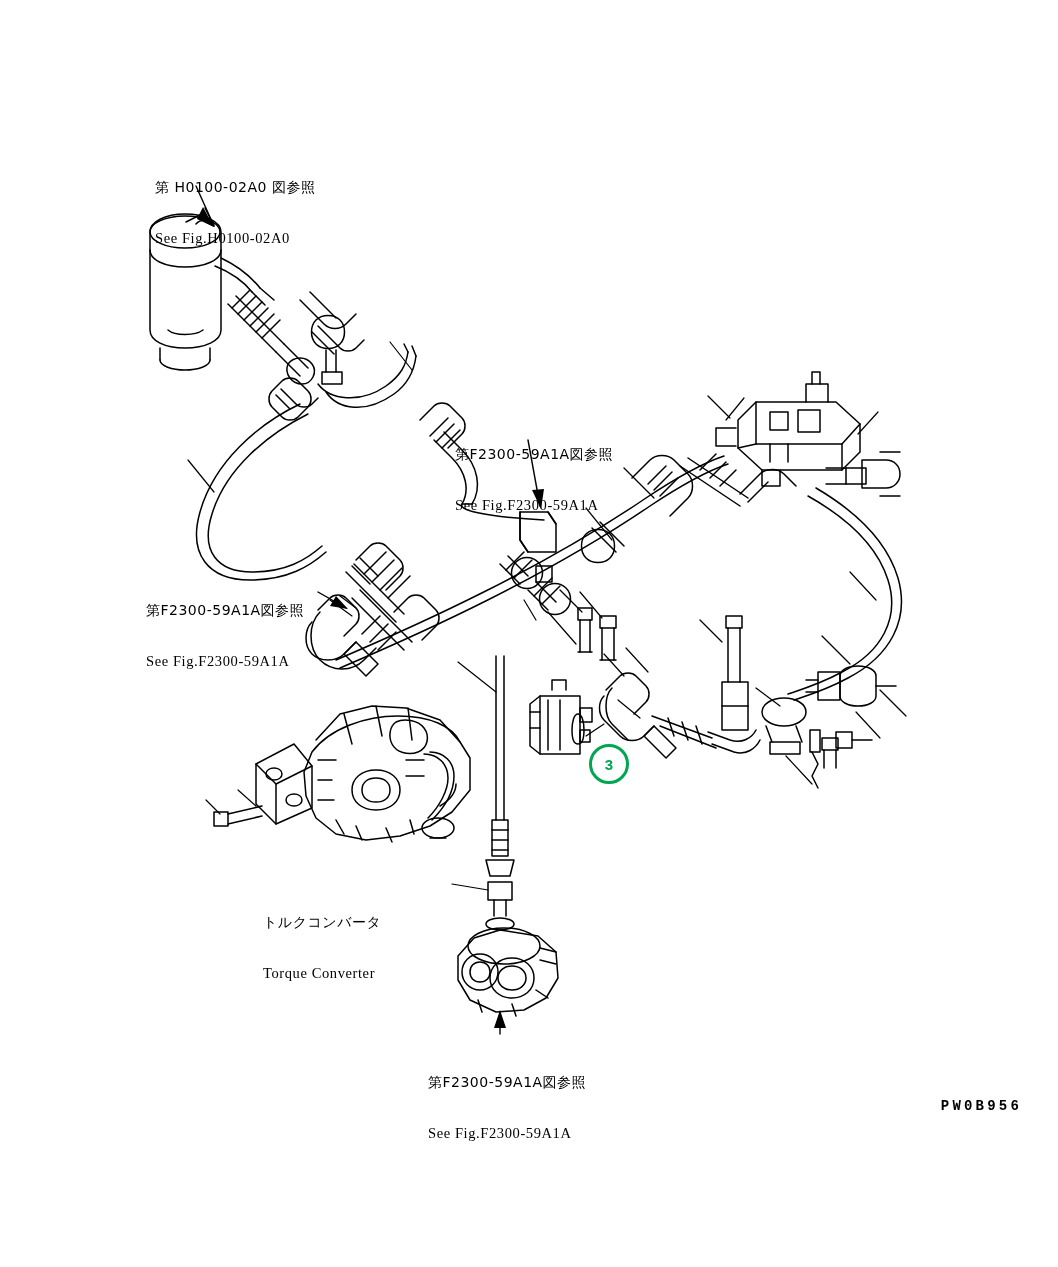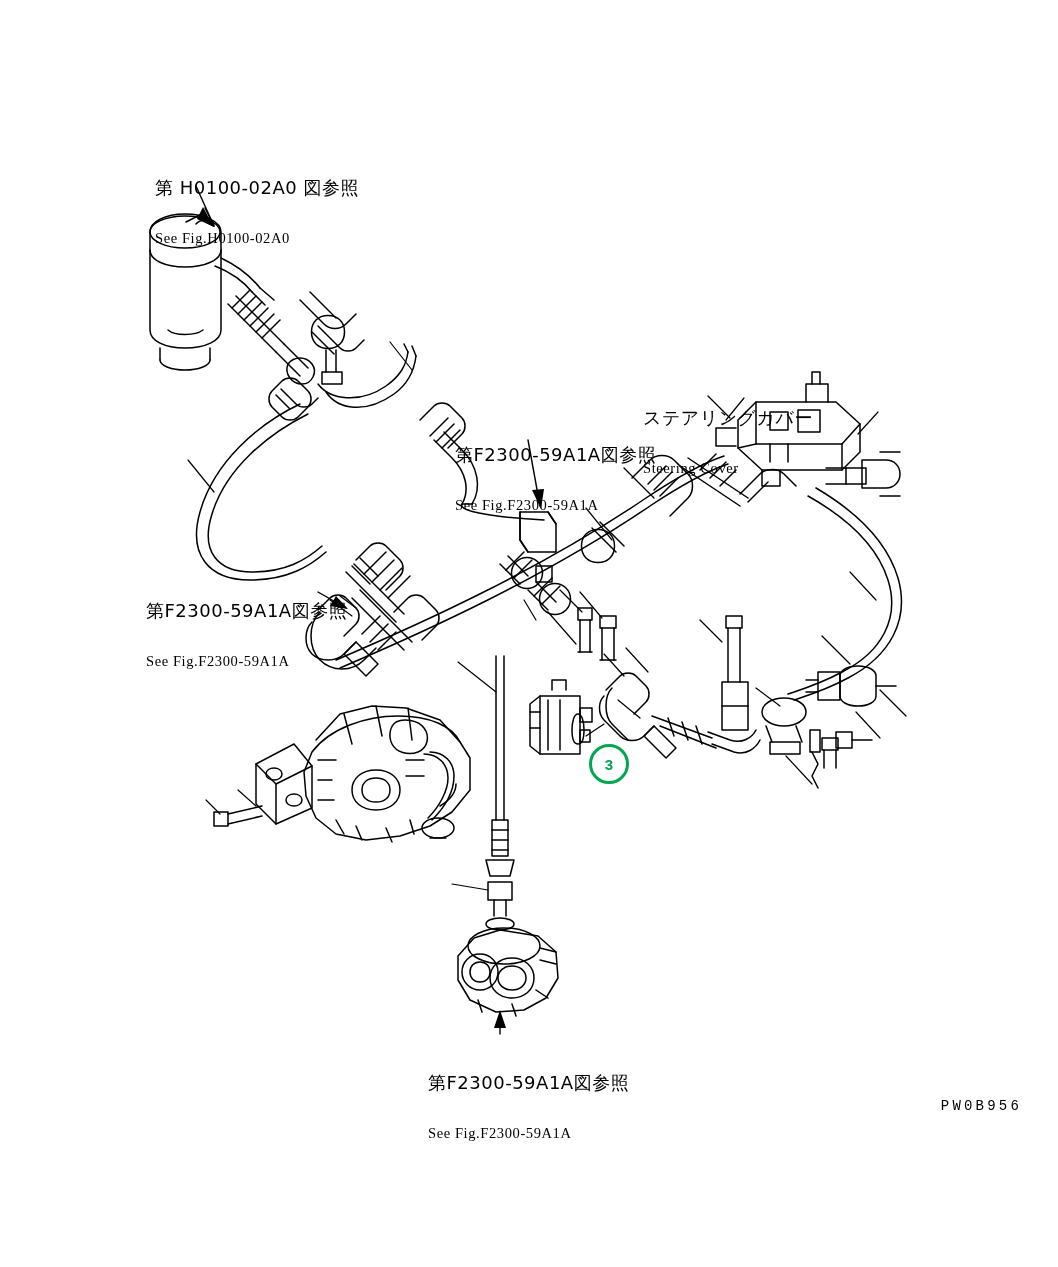--- a/index.html
+++ b/index.html
@@ -34,37 +34,37 @@
     white-space: pre;
     font-family: "Liberation Mono", monospace;
     font-size: 14.5px;
     line-height: 17px;
     letter-spacing: 0.3px;
     color: #000;
   }
   .lbl .jp {
     display: block;
     font-family: "DejaVu Sans", sans-serif;
-    font-size: 18px;
+    font-size: 14px;
     letter-spacing: 0.5px;
   }
   .lbl .en {
     display: block;
     font-family: Liberation Serif, serif;
     font-size: 14.5px;
     letter-spacing: 0.6px;
   }
   #drawing-code {
     position: absolute;
     right: 36px;
     top: 1098px;
     font-family: "Liberation Mono", monospace;
     font-size: 14px;
     letter-spacing: 3.2px;
-    font-weight: normal;
+    font-weight: bold;
   }
   .callout {
     position: absolute;
     width: 40px;
     height: 40px;
     border-radius: 50%;
     border: 3px solid #00a651;
     background: #ffffff;
     display: flex;
     align-items: center;
@@ -372,30 +372,30 @@
   <div class="lbl" style="left:155px; top:145px;">
     <span class="jp">第 H0100-02A0 図参照</span>
     <span class="en">See Fig.H0100-02A0</span>
   </div>
 
   <div class="lbl" style="left:455px; top:412px;">
     <span class="jp">第F2300-59A1A図参照</span>
     <span class="en">See Fig.F2300-59A1A</span>
   </div>
 
-  <div class="lbl" style="left:643px; top:375px;">
-    <span class="jp">ステアリングカバー</span>
-    <span class="en">Steering Cover</span>
-  </div>
 
   <div class="lbl" style="left:146px; top:568px;">
     <span class="jp">第F2300-59A1A図参照</span>
     <span class="en">See Fig.F2300-59A1A</span>
   </div>
 
+  <div class="lbl" style="left:263px; top:880px;">
+    <span class="jp">トルクコンバータ</span>
+    <span class="en">Torque Converter</span>
+  </div>
 
   <div class="lbl" style="left:428px; top:1040px;">
     <span class="jp">第F2300-59A1A図参照</span>
     <span class="en">See Fig.F2300-59A1A</span>
   </div>
 
   <div class="callout" style="left:589px; top:744px;">
     <span>3</span>
   </div>
 

